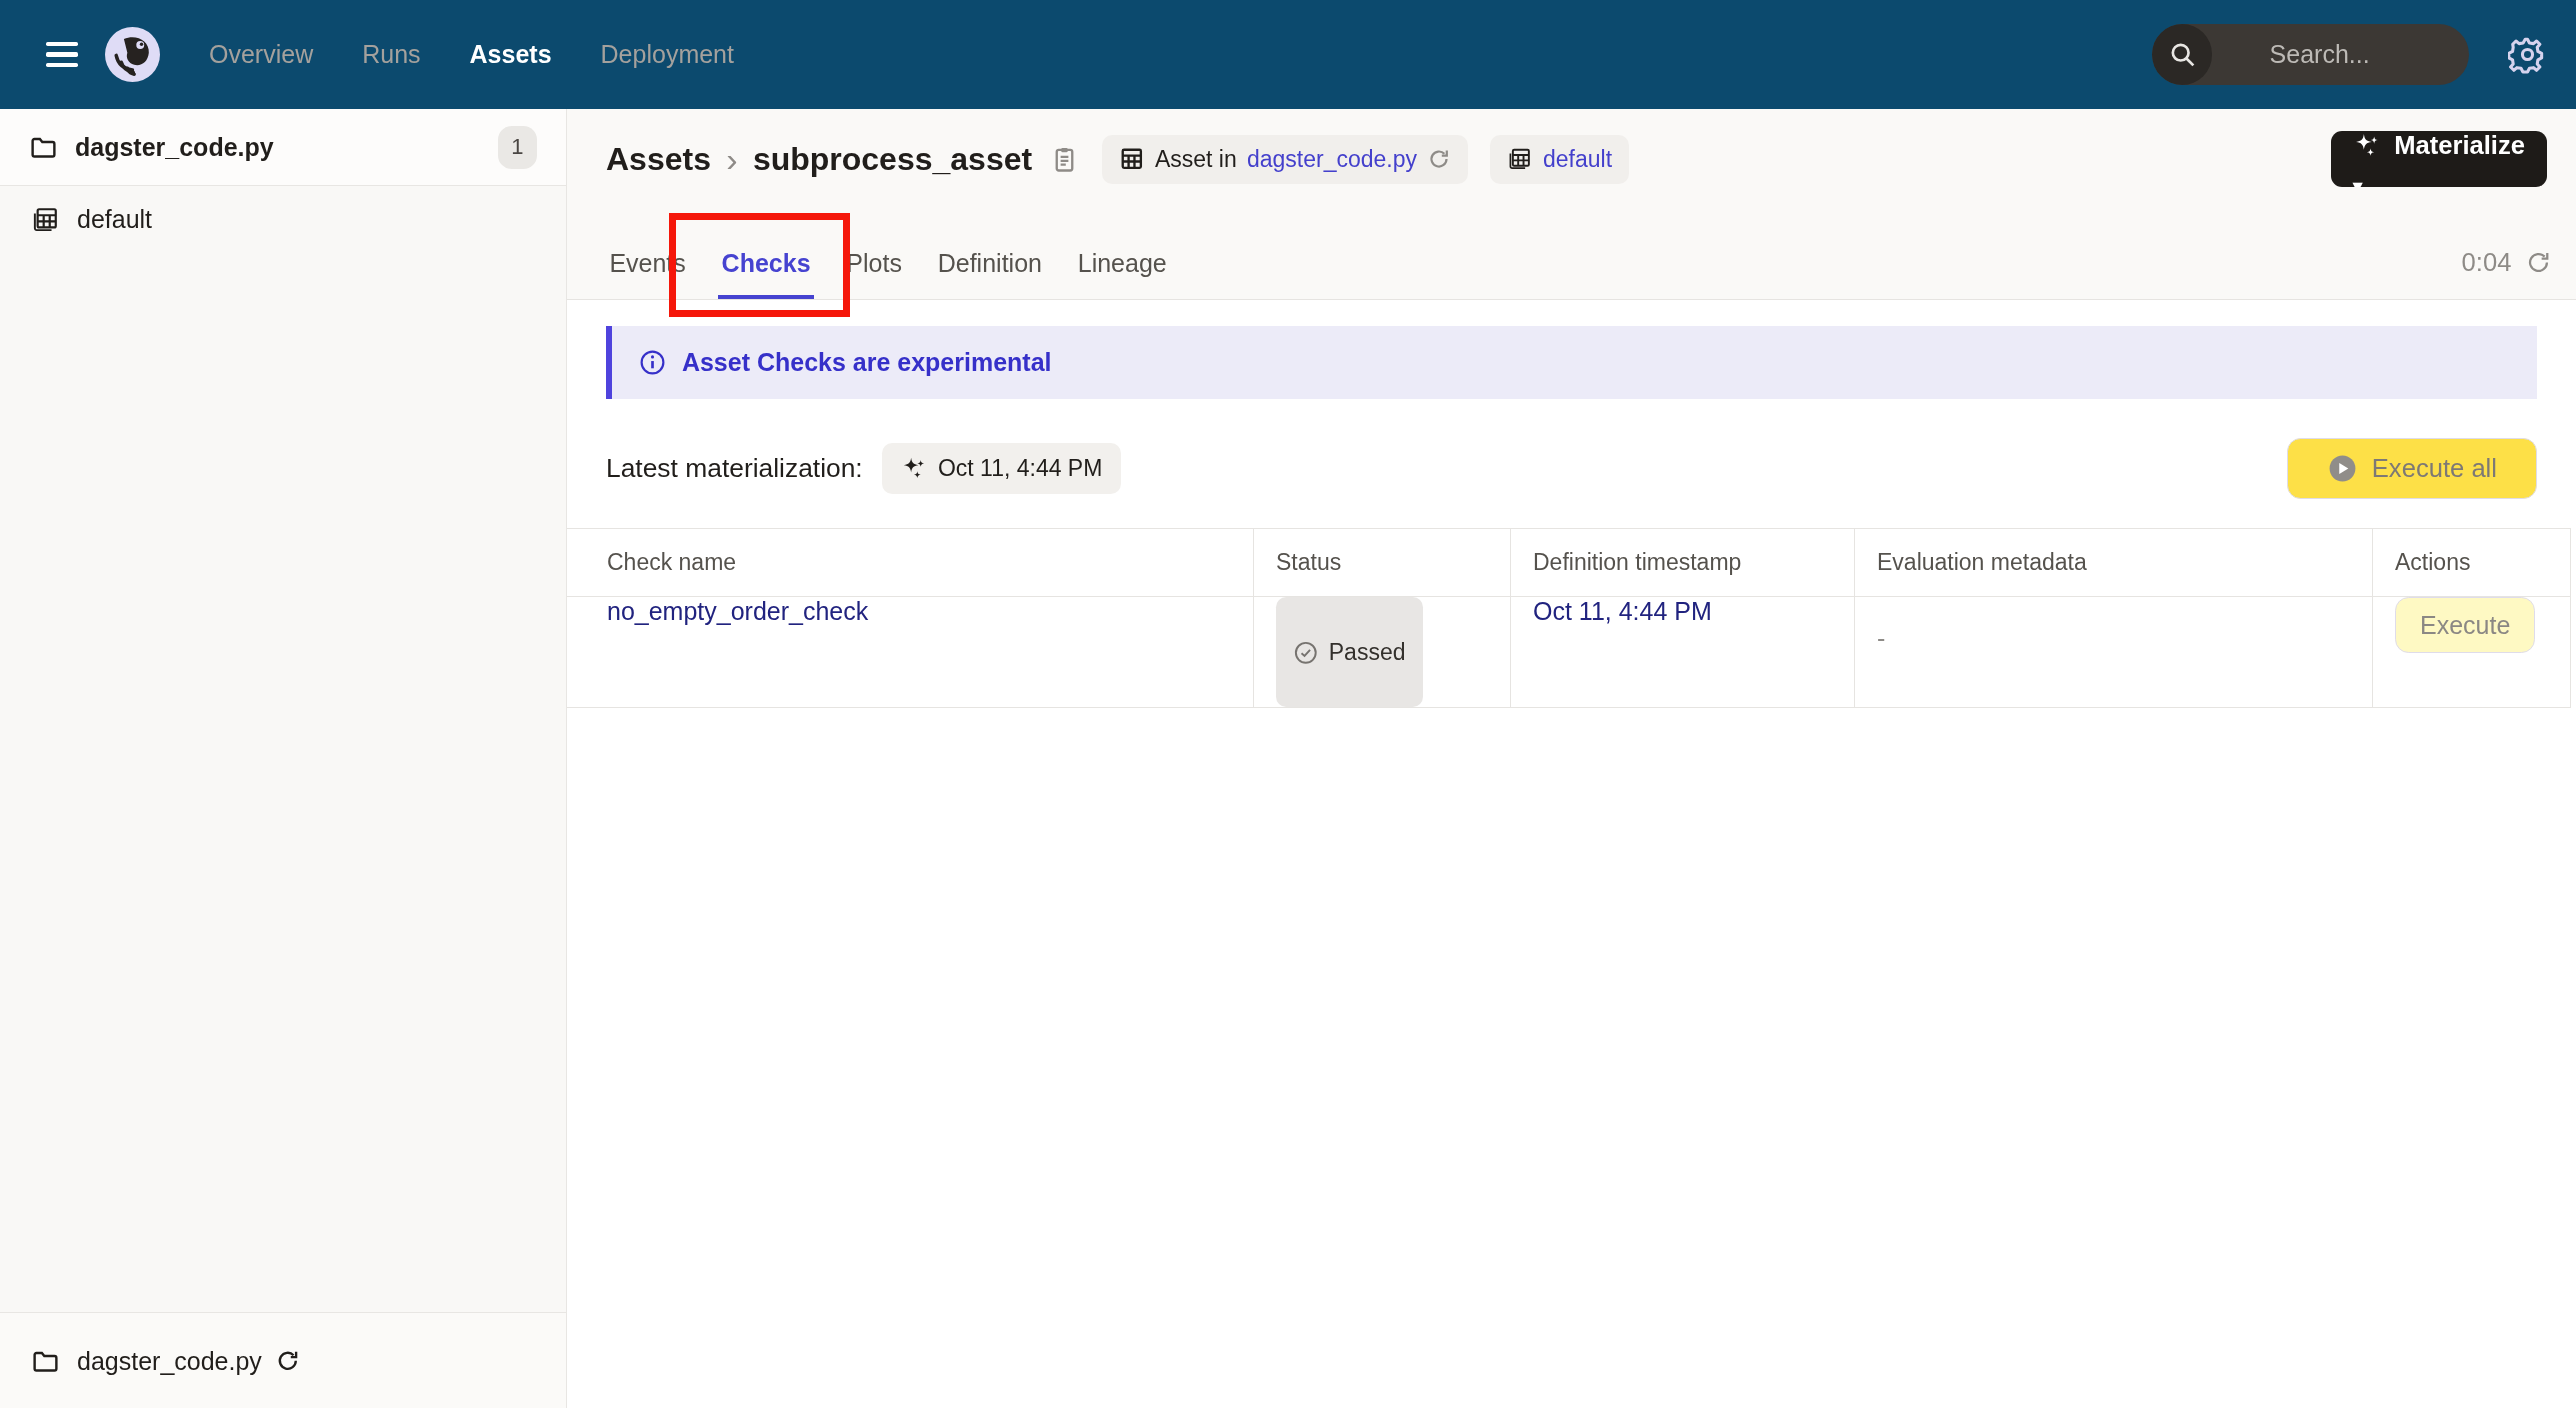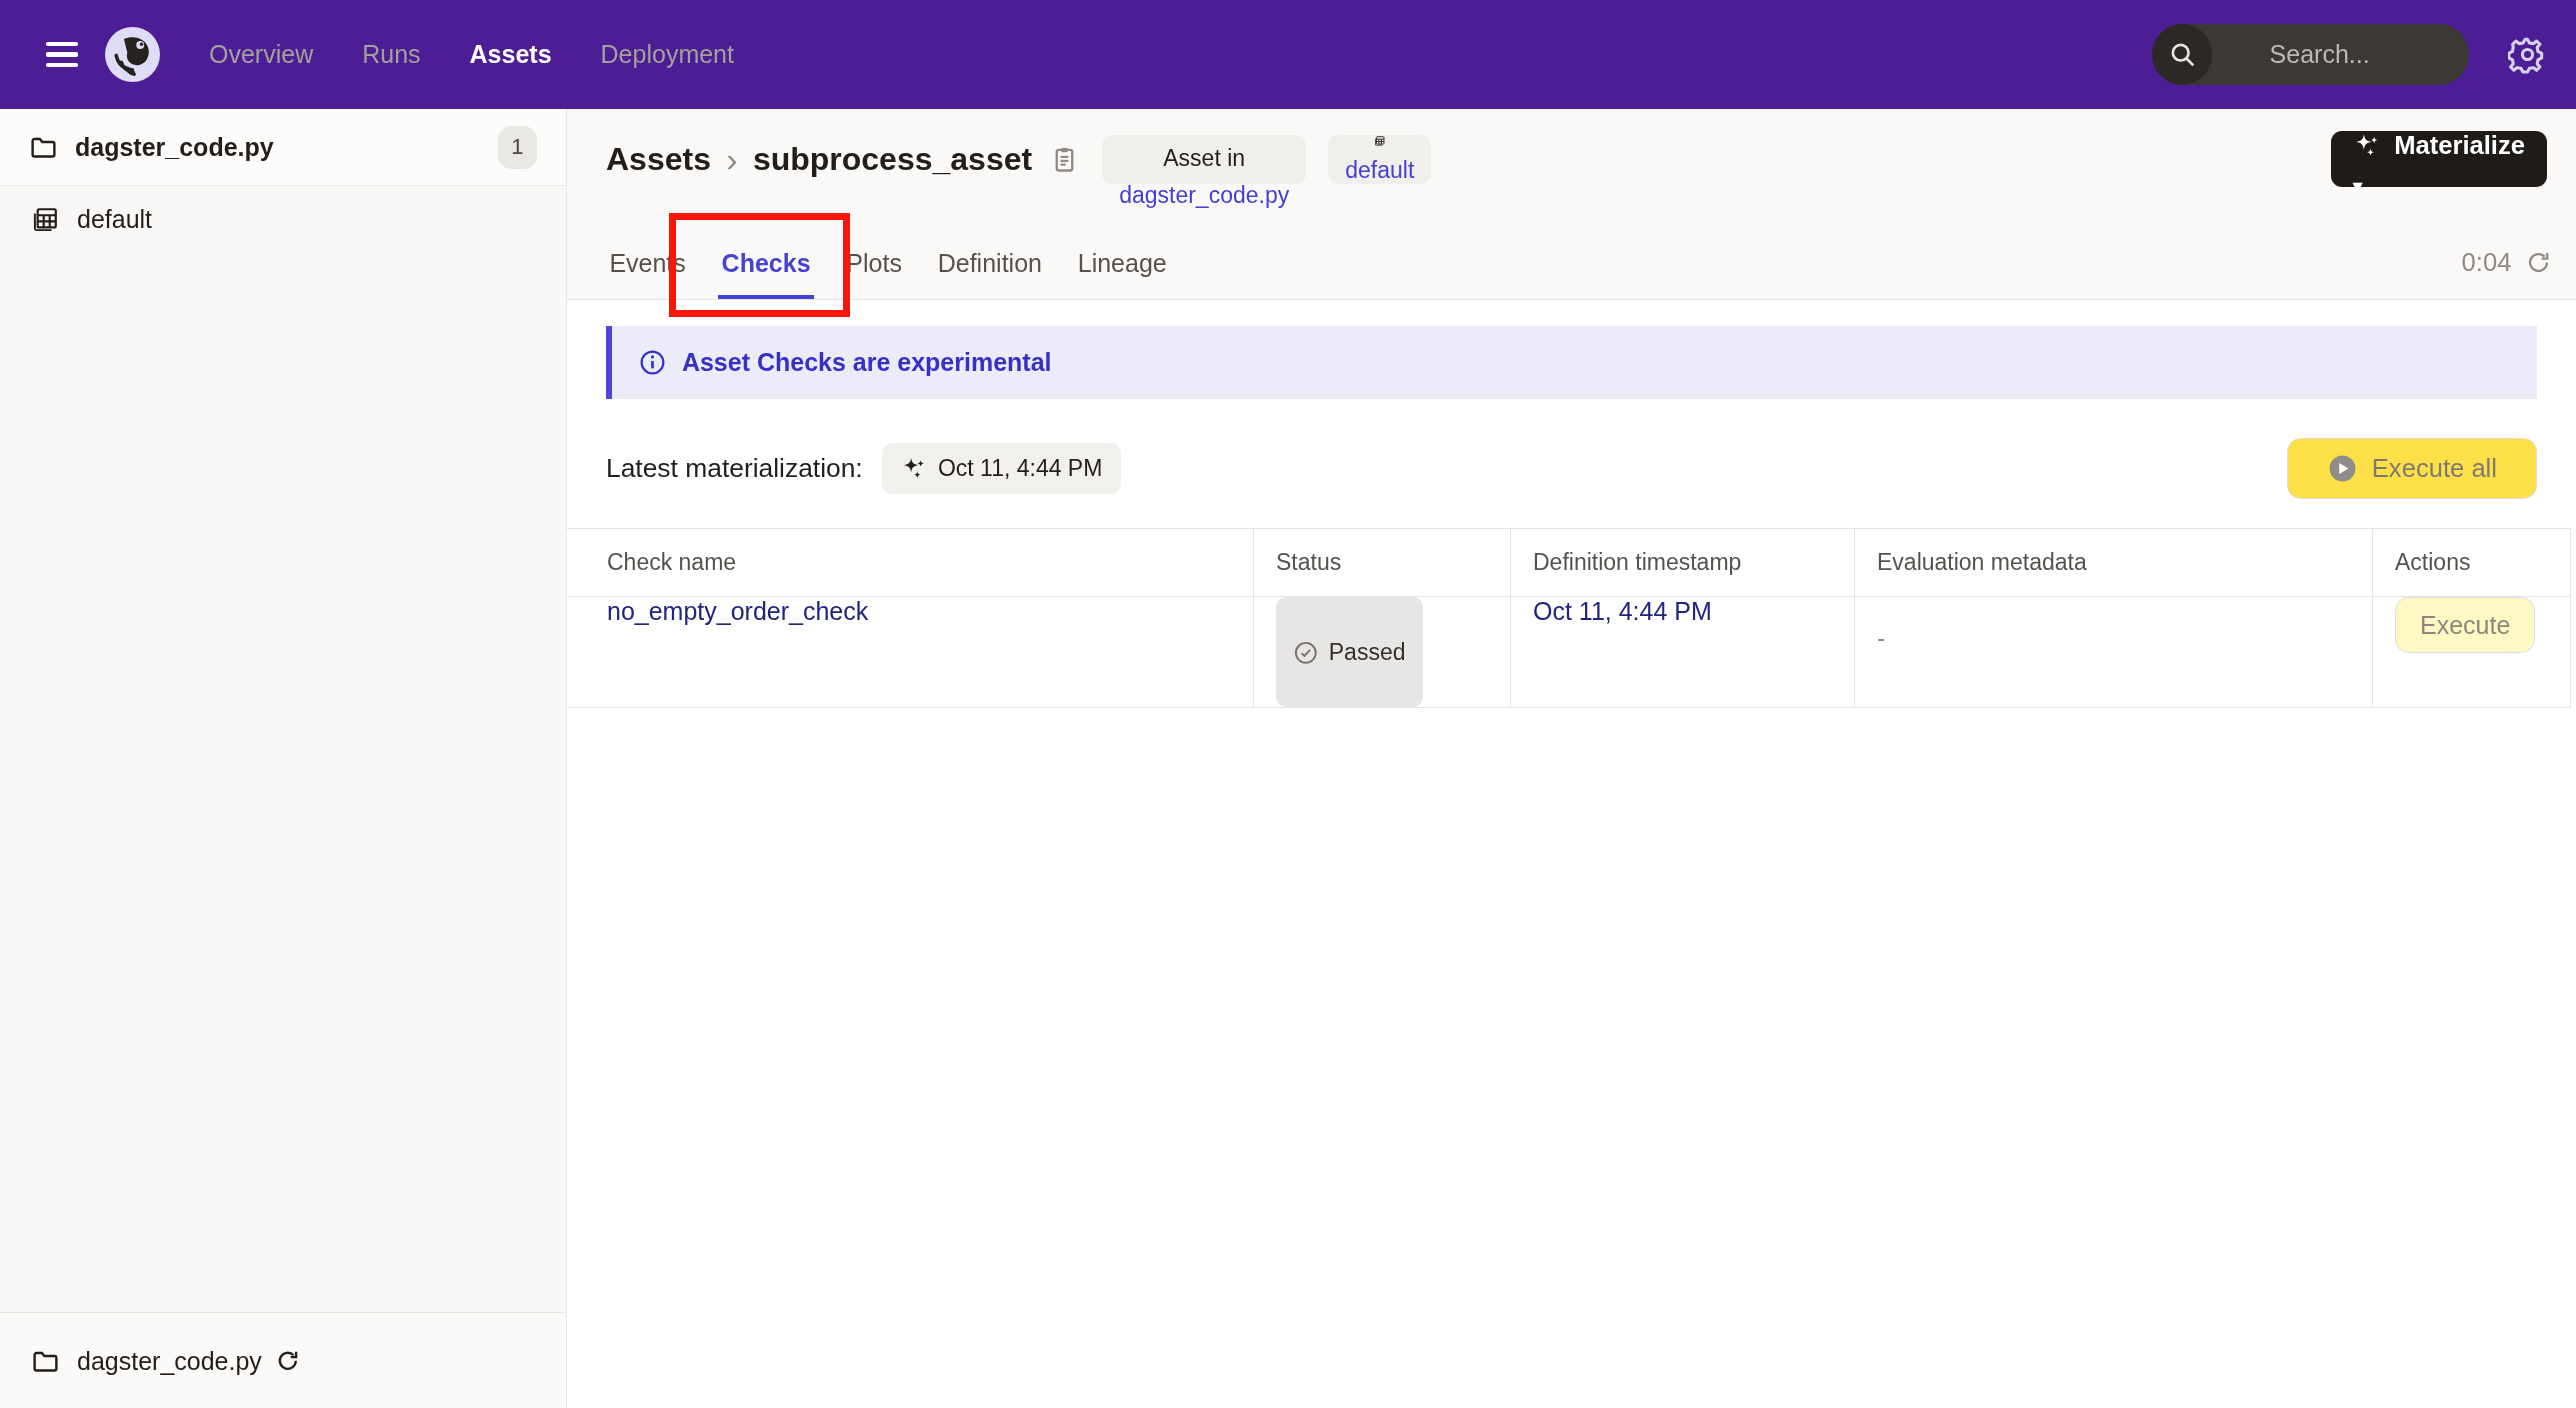--- a/index.html
+++ b/index.html
@@ -1,21 +1,21 @@
 <!DOCTYPE html>
 <html style="font-size:13.6px"><head>
 <meta charset="utf-8">
 <style>
   * { margin:0; padding:0; box-sizing:border-box; }
   html,body { width:2576px; height:1409px; overflow:hidden;
     font-family:"Liberation Sans","DejaVu Sans",sans-serif; color:#211E1B; background:#fff; }
 
   
   .topnav { position:absolute; left:0; top:0; width:2576px; height:109px;
-    background:#4c1d95; display:flex; align-items:center; padding:0 29px 0 46px; }
+    background:#0c4a6e; display:flex; align-items:center; padding:0 29px 0 46px; }
   .hamburger { width:32px; height:25.6px; display:flex; flex-direction:column;
     justify-content:space-between; cursor:pointer; margin-right:27px; }
   .hamburger span { display:block; height:4.3px; background:#fff; border-radius:1.7px; }
   .logo { width:55px; height:55px; margin-right:49px; flex:0 0 auto; }
   .navlinks { display:flex; gap:49px; align-items:center; }
   .navlink { font-size:25px; color:#A4A19D; cursor:pointer; }
   .navlink.active { color:#fff; font-weight:bold; }
   .topnav .spacer { flex:1; }
   .searchpill { width:317px; height:61px; border-radius:31px; background:#3C3834;
     display:flex; align-items:center; overflow:hidden; }
@@ -44,21 +44,21 @@
 
   
   .main { position:absolute; left:567px; top:109px; width:2009px; height:1300px; background:#fff; }
   .headerbar { position:relative; width:100%; height:191px; background:#FAF9F7;
     border-bottom:0.9px solid #E6E4E1; padding:22px 29px 0 39px; }
   .crumbrow { display:flex; align-items:center; }
   .crumb { font-size:32px; font-weight:bold; color:#211E1B; cursor:pointer; }
   .crumb-sep { font-size:34px; color:#8E8B87; margin:0 15.3px; }
   .copy-icon { margin-left:17px; cursor:pointer; display:flex; }
   .tag { display:inline-flex; align-items:center; gap:10.2px; background:#F1EFEC;
-    border-radius:10.2px; height:49px; padding:0 17px; margin-left:22px; font-size:23px; cursor:pointer;flex-direction:column; }
+    border-radius:10.2px; height:49px; padding:0 17px; margin-left:22px; font-size:23px; cursor:pointer; }
   .tag .link { color:#4440CC; }
   .materialize { margin-left:auto; height:56px; background:#1E1B18; border-radius:11px;
     display:flex; align-items:stretch; color:#fff; cursor:pointer; overflow:hidden;flex-direction:column; }
   .materialize .mainpart { display:flex; align-items:center; gap:12px; padding:0 22px;
     font-size:25.6px; font-weight:bold; }
   .materialize .divider { width:0.9px; background:#55524E; margin:6.8px 0; }
   .materialize .caretpart { width:53px; display:flex; align-items:center; justify-content:center; font-size:20.4px; }
   .tabs { position:absolute; left:39px; bottom:0; display:flex; gap:29px; }
   .tab { font-size:25px; color:#55524D; padding:0 3.4px 17px 3.4px; cursor:pointer;
     border-bottom:4.3px solid transparent; }

